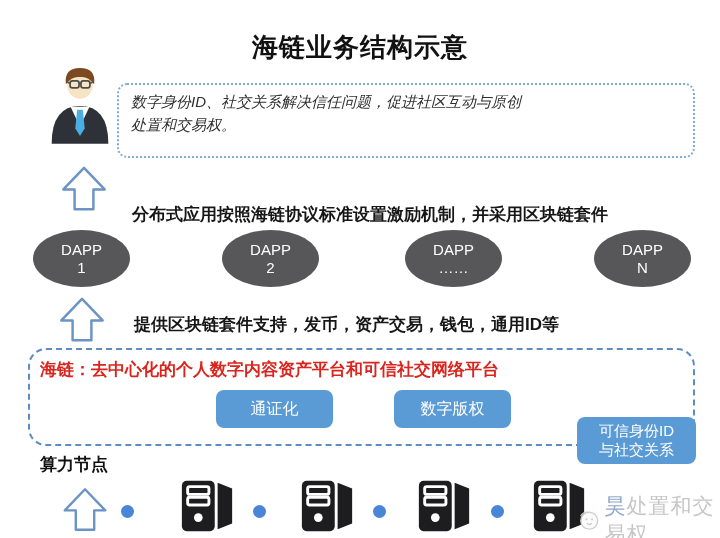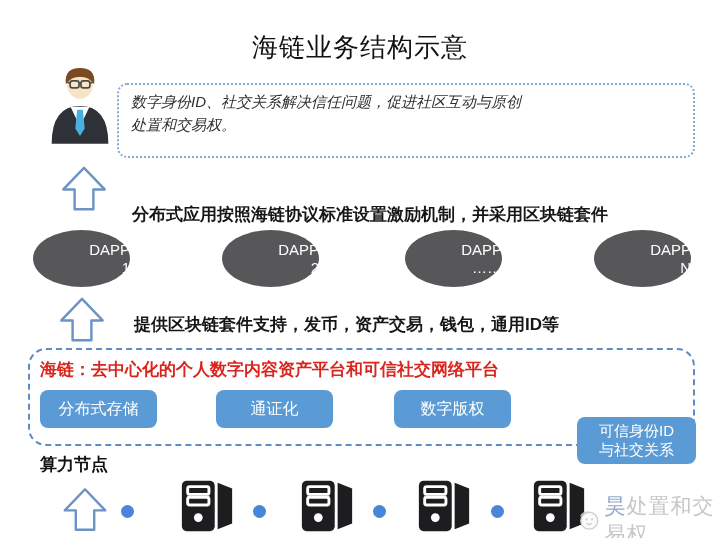--- a/index.html
+++ b/index.html
@@ -2,37 +2,37 @@
 <html><head>
 <meta charset="utf-8">
 <style>
   html,body{margin:0;padding:0;background:#fff;}
   #canvas{
     position:relative;width:720px;height:538px;background:#fff;overflow:hidden;
     font-family:"Liberation Sans","DejaVu Sans",sans-serif;color:#1a1a1a;
   }
   .abs{position:absolute;}
   
-  #title{left:0;top:30px;width:720px;text-align:center;font-size:26px;font-weight:normal;color:#111;letter-spacing:1px;}
+  #title{left:0;top:30px;width:720px;text-align:center;font-size:26px;font-weight:bold;color:#111;letter-spacing:1px;}
   
   #intro-box{
     left:117px;top:83px;width:550px;height:59px;
     border:2px dotted #7fa9d6;border-radius:10px;padding:6px 12px;font-style:italic;
   }
   .intro-line{font-size:15px;line-height:1.5;color:#2f2f2f;font-weight:500;white-space:nowrap;}
   
   .up-arrow svg{display:block;}
   
   .flow-label{font-size:17px;font-weight:600;color:#161616;white-space:nowrap;text-align:center;}
   #incentive-label{left:132px;top:203px;}
   #support-label{left:134px;top:313px;}
   
   .dapp{
     width:97px;height:57px;border-radius:50%;background:#57575a;color:#fff;
-    display:flex;flex-direction:column;align-items:flex-end;justify-content:center;
+    display:flex;flex-direction:column;align-items:center;justify-content:center;
     font-size:15px;line-height:1.2;top:230px;
   }
   #dapp-1{left:33px;}#dapp-2{left:222px;}#dapp-3{left:405px;}#dapp-4{left:594px;}
   
   #platform-box{
     left:28px;top:348px;width:663px;height:94px;
     border:2px dashed #5f8cc0;border-radius:18px;
   }
   #platform-heading{left:40px;top:358px;font-size:17px;font-weight:bold;color:#d9251d;white-space:nowrap;}
   .module-btn{
@@ -112,21 +112,20 @@
     <svg width="48" height="47" viewBox="0 0 50 50">
       <path d="M25 3 L47 26 H35 V47 H15 V26 H3 Z" fill="#ffffff" stroke="#6b93c4" stroke-width="2.6" stroke-linejoin="round"></path>
     </svg>
   </div>
 
   <div id="support-label" class="abs flow-label">提供区块链套件支持，发币，资产交易，钱包，通用ID等</div>
 
   <div id="platform-box" class="abs"></div>
   <div id="platform-heading" class="abs">海链：去中心化的个人数字内容资产平台和可信社交网络平台</div>
 
-  <div id="module-1" class="abs module-btn">分布式存储</div>
   <div id="module-2" class="abs module-btn">通证化</div>
   <div id="module-3" class="abs module-btn">数字版权</div>
   <div id="module-4" class="abs module-btn">可信身份ID
 与社交关系</div>
 
   <div id="compute-label" class="abs">算力节点</div>
 
   <div class="abs up-arrow" style="left:62px;top:486px;">
     <svg width="46" height="47" viewBox="0 0 50 50">
       <path d="M25 3 L47 26 H35 V47 H15 V26 H3 Z" fill="#ffffff" stroke="#6b93c4" stroke-width="2.6" stroke-linejoin="round"></path>

